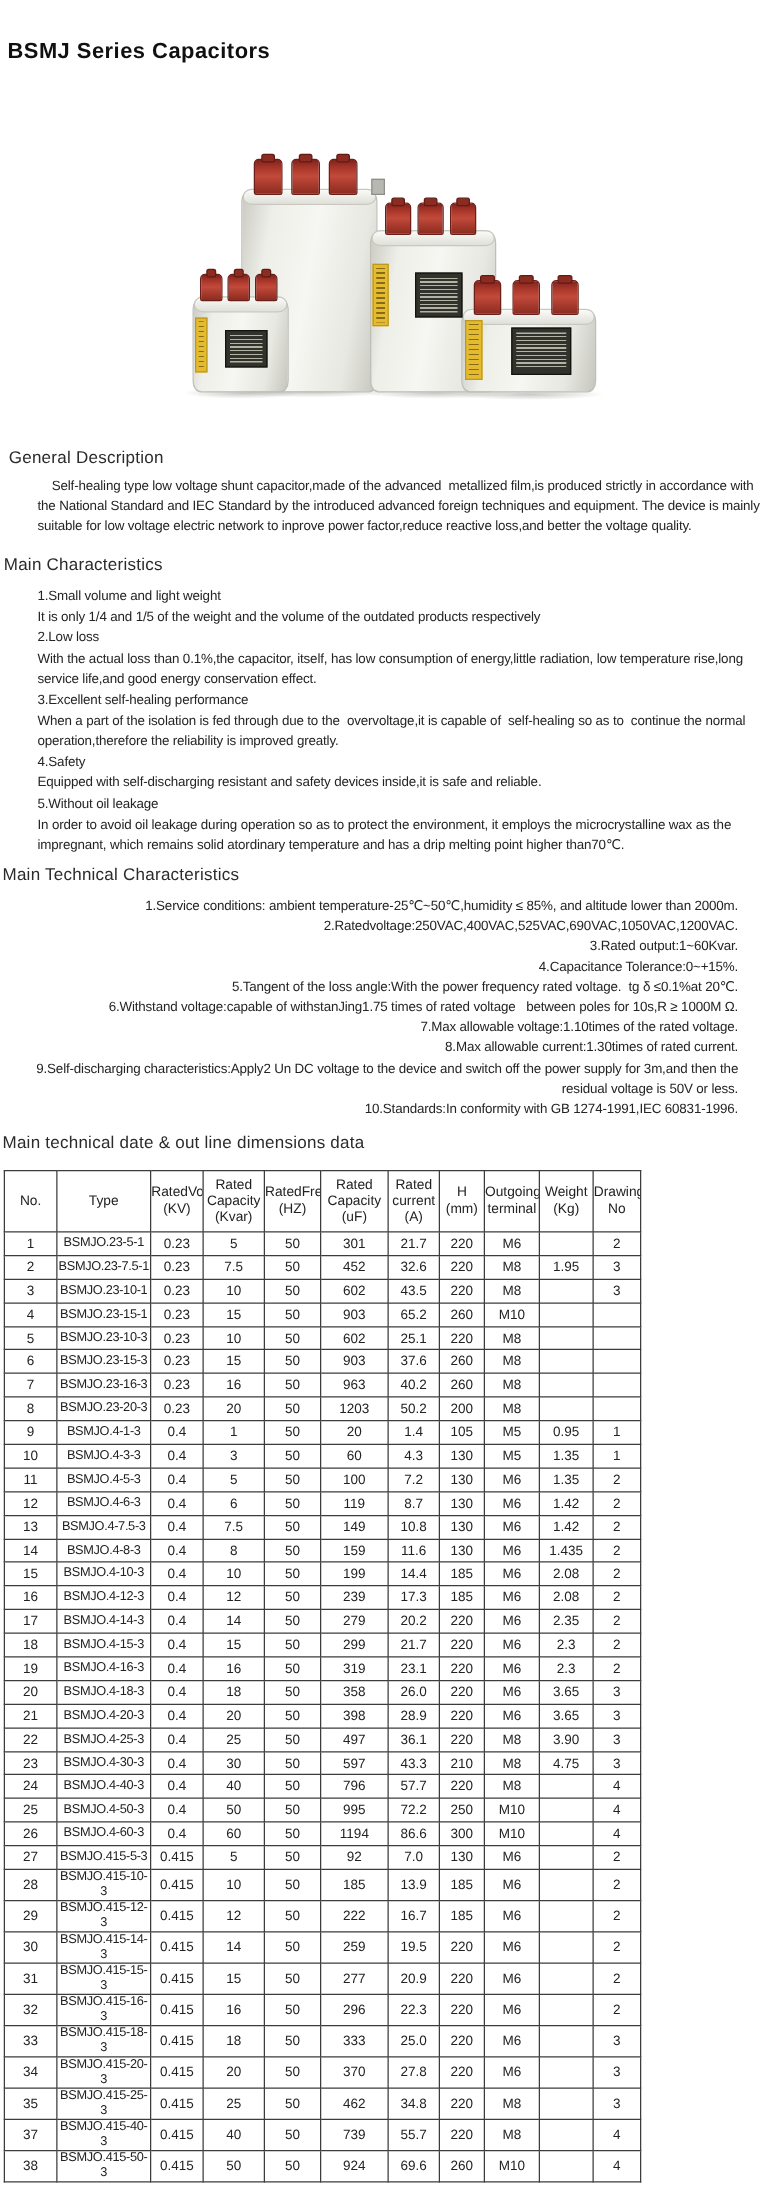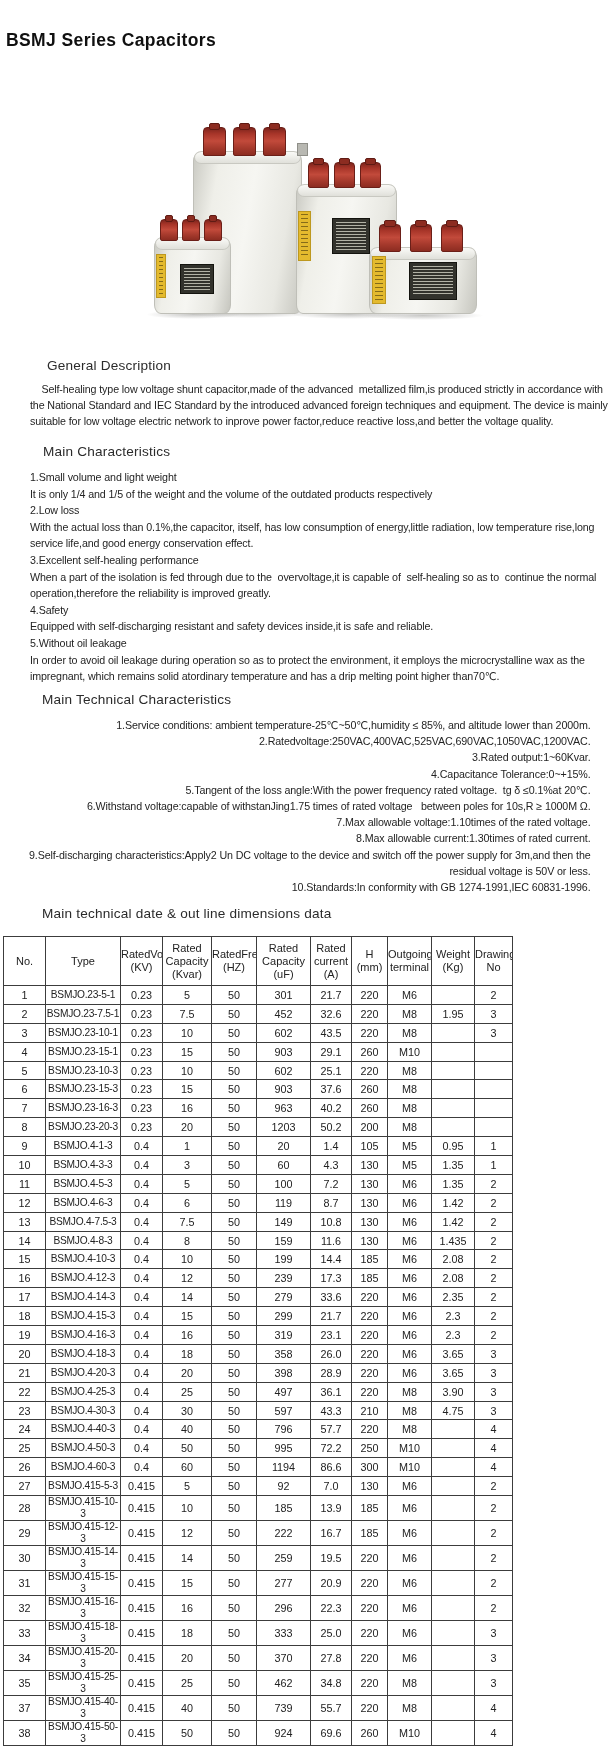--- a/index.html
+++ b/index.html
@@ -2,21 +2,21 @@
 <html><head>
 <meta charset="utf-8">
 <style>
   html,body{margin:0;padding:0;background:#fff;}
   .page{position:relative;width:615px;height:1757px;background:#ffffff;overflow:hidden;
         font-family:"Liberation Sans","DejaVu Sans",sans-serif;color:#1f1f1f;}
 
   .title{position:absolute;left:6px;top:30px;margin:0;font-size:17.5px;font-weight:bold;
          letter-spacing:.4px;color:#101010;}
 
-  .h2{position:absolute;font-size:13.6px;font-weight:normal;color:#2b2b2b;letter-spacing:.2px;margin-left:40px;}
+  .h2{position:absolute;font-size:13.6px;font-weight:normal;color:#2b2b2b;letter-spacing:.2px;}
   .gd-h{left:7px;top:358px;}
   .mc-h{left:3px;top:444px;}
   .mtc-h{left:2px;top:692px;text-align:right;}
   .tbl-title{left:2px;top:906px;}
 
   .lines{position:absolute;white-space:pre;font-size:10.7px;letter-spacing:-.12px;color:#242424;margin-left:27px;}
   .gd-lines{left:3px;top:381px;line-height:16.2px;}
   .mc-lines{left:3px;top:469px;line-height:16.6px;}
   .mtc-lines{left:2px;top:717px;line-height:16.2px;text-align:right;}
 
@@ -225,21 +225,21 @@
           <td></td>
           <td>3</td>
         </tr>
         <tr>
           <td>4</td>
           <td class="c1">BSMJO.23-15-1</td>
           <td>0.23</td>
           <td>15</td>
           <td>50</td>
           <td>903</td>
-          <td>29.1</td>
+          <td>65.2</td>
           <td>260</td>
           <td>M10</td>
           <td></td>
           <td></td>
         </tr>
         <tr>
           <td>5</td>
           <td class="c1">BSMJO.23-10-3</td>
           <td>0.23</td>
           <td>10</td>
@@ -394,21 +394,21 @@
           <td>2.08</td>
           <td>2</td>
         </tr>
         <tr>
           <td>17</td>
           <td class="c1">BSMJO.4-14-3</td>
           <td>0.4</td>
           <td>14</td>
           <td>50</td>
           <td>279</td>
-          <td>33.6</td>
+          <td>20.2</td>
           <td>220</td>
           <td>M6</td>
           <td>2.35</td>
           <td>2</td>
         </tr>
         <tr>
           <td>18</td>
           <td class="c1">BSMJO.4-15-3</td>
           <td>0.4</td>
           <td>15</td>

